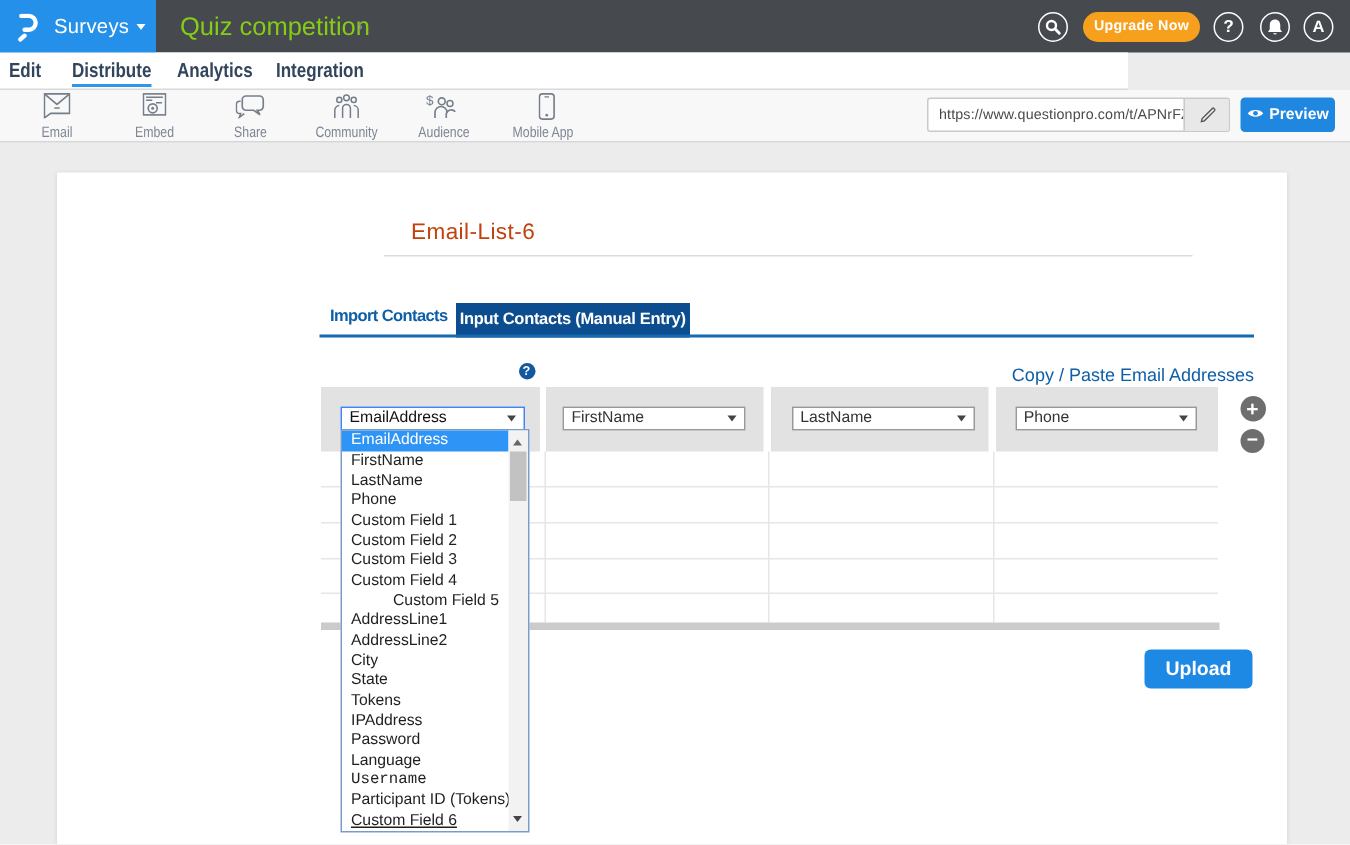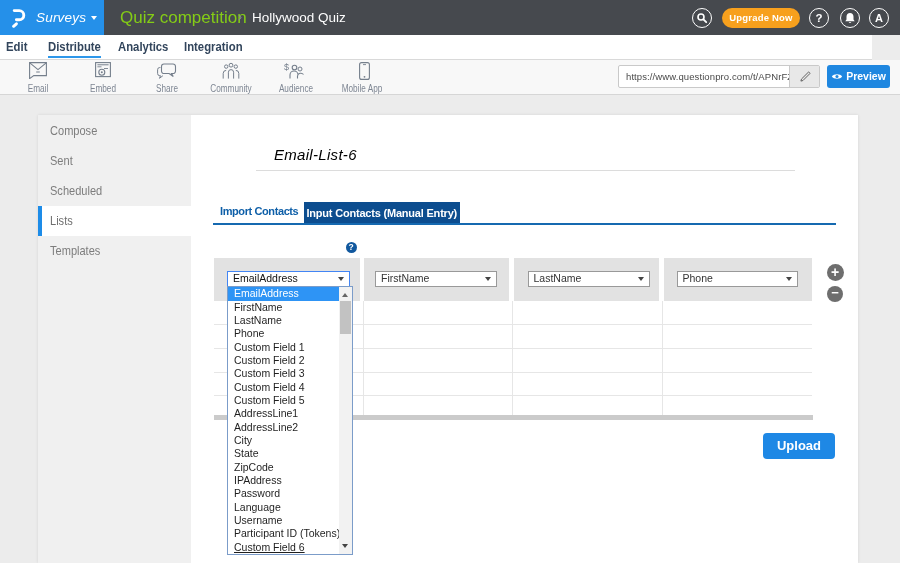--- a/index.html
+++ b/index.html
@@ -3,30 +3,30 @@
 <meta charset="utf-8">
 <style>
 * { margin:0; padding:0; box-sizing:border-box; }
 html,body { width:900px; height:563px; overflow:hidden; }
 body { font-family:"Liberation Sans", sans-serif; background:#ececec; position:relative; }
 .abs { position:absolute; }
 
 
 #topbar { left:0; top:0; width:900px; height:35px; background:#46494e; }
 #logo-box { left:0; top:0; width:104px; height:36px; background:#2590e9; }
-#surveys { left:36px; top:0; height:35px; line-height:35px; color:#fff; font-size:13.5px; letter-spacing:0.2px;font-style:italic; }
+#surveys { left:36px; top:0; height:35px; line-height:35px; color:#fff; font-size:13.5px; letter-spacing:0.2px; }
 #caret { left:90.5px; top:16px; width:0; height:0; border-left:3.5px solid transparent; border-right:3.5px solid transparent; border-top:4.5px solid #fff; }
 #bc1 { left:120px; top:0; height:35px; line-height:35px; color:#84cc16; font-size:17px; }
 #bcsep { left:238px; top:0; height:35px; line-height:35px; color:#8a8d91; font-size:12px; }
 #bc2 { left:252px; top:0; height:35px; line-height:35px; color:#fdfdfd; font-size:13.5px; }
 .circ { border:1.6px solid #fff; border-radius:50%; width:20px; height:20px; top:8px; text-align:center; color:#fff; }
 #upgrade { left:722px; top:8px; width:78px; height:20px; background:#f7a01d; border-radius:10px; color:#fff; font-size:9.5px; font-weight:bold; text-align:center; line-height:20px; letter-spacing:0.2px; }
 
 
-#menubar { left:0; top:35px; width:872px; height:25px; background:#fff; border-bottom:1px solid #d9d9d9; }
+#menubar { left:0; top:35px; width:752px; height:25px; background:#fff; border-bottom:1px solid #d9d9d9; }
 .mitem { top:0; height:24px; line-height:24px; font-size:13.5px; font-weight:600; color:#32455c; transform:scaleX(0.84); transform-origin:left center; }
 #dist-ul { left:48px; top:20.5px; width:53px; height:2px; background:#2e97ea; }
 #responses { right:15px; top:3px; height:24px; line-height:24px; font-size:13px; font-weight:600; letter-spacing:0.5px; color:#0d62ad; }
 
 
 #toolbar { left:0; top:60px; width:900px; height:35px; background:#f8f8f8; border-bottom:1px solid #d6d6d6; }
 .tlabel { top:22.5px; font-size:10px; color:#7e8693; text-align:center; width:80px; transform:scaleX(0.82); }
 #urlbox { left:618px; top:4.5px; width:202px; height:23px; background:#fff; border:1px solid #c9c9c9; border-radius:2px; }
 #urltext { left:7px; top:0; height:21px; line-height:21px; font-size:9.5px; letter-spacing:0.1px; color:#4a4a4a; white-space:nowrap; overflow:hidden; width:163px; }
 #pencilbox { right:0; top:0; width:30px; height:21px; background:#e8e8e8; border-left:1px solid #c9c9c9; }
@@ -34,21 +34,21 @@
 
 
 #card { left:38px; top:115px; width:820px; height:448px; background:#fff; box-shadow:0 0 3px rgba(0,0,0,0.10); }
 #sidebar { left:0; top:0; width:153px; height:448px; background:#f0f0f0; }
 .sitem { left:12px; width:130px; height:30px; line-height:30px; font-size:13px; color:#7d7d7d; transform:scaleX(0.85); transform-origin:left center; }
 #active-item { left:0; top:91px; width:153px; height:30px; background:#fff; border-left:4px solid #1d8ce8; }
 #active-item span { position:absolute; left:8px; top:0; height:30px; line-height:30px; font-size:13px; color:#6f6f6f; transform:scaleX(0.85); transform-origin:left center; }
 
 #content { left:153px; top:0; width:667px; height:448px; }
 
-#title { left:83px; top:31px; font-size:15px; color:#000000; letter-spacing:0.3px;font-style:italic; }
+#title { left:83px; top:31px; font-size:15px; color:#c2410c; letter-spacing:0.3px; }
 #title-line { left:65px; top:55px; width:539px; height:1px; background:#dcdcdc; }
 
 #tab-line { left:22px; top:108px; width:623px; height:2px; background:#1569b0; }
 #tab1 { left:29px; top:90px; font-size:11px; letter-spacing:-0.4px; font-weight:bold; color:#0e5fa8; }
 #tab2 { left:112.5px; top:87px; width:156.5px; height:23px; background:#0c4d8f; color:#fff; font-size:11px; letter-spacing:-0.2px; white-space:nowrap; font-weight:bold; text-align:center; line-height:23px; }
 
 #addemail { left:20px; top:125.5px; font-size:14px; color:#565656; }
 #help { left:154.5px; top:127px; width:11px; height:11px; border-radius:50%; background:#11589e; color:#fff; font-size:8.5px; font-weight:bold; text-align:center; line-height:11px; }
 #copypaste { left:380px; top:127.5px; width:265px; text-align:right; font-size:12px; color:#0e5fa8; }
 
@@ -82,21 +82,20 @@
   <div class="abs" id="logo-box">
     <svg class="abs" style="left:12px; top:9px;" width="14" height="19" viewBox="0 0 14 19">
       <path d="M2.2 1.6 H7.2 A4.6 4.6 0 0 1 7.2 10.8 H4.4" fill="none" stroke="#fff" stroke-width="2.9" stroke-linecap="round"></path>
       <path d="M1.6 17.3 L4.4 14.8" fill="none" stroke="#fff" stroke-width="2.9" stroke-linecap="round"></path>
     </svg>
     <div class="abs" id="surveys">Surveys</div>
     <div class="abs" id="caret"></div>
   </div>
   <div class="abs" id="bc1">Quiz competition</div>
   <div class="abs" id="bcsep">›</div>
-  <div class="abs" id="bc2">Hollywood Quiz</div>
   <div class="abs circ" style="left:692px;">
     <svg width="12" height="12" viewBox="0 0 12 12" style="margin-top:3px;">
         <circle cx="5" cy="5" r="3" fill="none" stroke="#fff" stroke-width="1.6"></circle>
         <line x1="7.4" y1="7.4" x2="10.2" y2="10.2" stroke="#fff" stroke-width="1.9" stroke-linecap="round"></line>
       </svg>
   </div>
   <div class="abs" id="upgrade">Upgrade Now</div>
   <div class="abs circ" style="left:809px; font-size:11.5px; font-weight:bold; line-height:19px;">?</div>
   <div class="abs circ" style="left:839.5px;">
     <svg width="12" height="13" viewBox="0 0 12 13" style="margin-top:2.5px;">
@@ -173,39 +172,31 @@
   </div>
   <div class="abs" id="previewbtn">
     <svg width="12" height="9" viewBox="0 0 14 10" style="vertical-align:-1.5px; margin-right:3px;">
         <path d="M1 5 C3 1.5 11 1.5 13 5 C11 8.5 3 8.5 1 5 Z" fill="#fff"></path>
         <circle cx="7" cy="5" r="1.8" fill="#1f87e0"></circle>
       </svg>Preview
   </div>
 </div>
 
 <div class="abs" id="card">
-  <div class="abs" id="sidebar">
-    <div class="abs sitem" style="top:1px;">Compose</div>
-    <div class="abs sitem" style="top:31px;">Sent</div>
-    <div class="abs sitem" style="top:61px;">Scheduled</div>
-    <div class="abs" id="active-item">
-        <span>Lists</span>
-      </div>
-    <div class="abs sitem" style="top:121px;">Templates</div>
-  </div>
 
   <div class="abs" id="content">
     <div class="abs" id="title">Email-List-6</div>
     <div class="abs" id="title-line"></div>
 
     <div class="abs" id="tab1">Import Contacts</div>
     <div class="abs" id="tab2">Input Contacts (Manual Entry)</div>
     <div class="abs" id="tab-line"></div>
 
     <div class="abs" id="help">?</div>
+    <div class="abs" id="copypaste">Copy / Paste Email Addresses</div>
 
     <div class="abs" id="thead">
       <div class="abs hcell" style="left:0; width:145.5px;"></div>
       <div class="abs hcell" style="left:150.3px; width:145.1px;"></div>
       <div class="abs hcell" style="left:300.2px; width:145.1px;"></div>
       <div class="abs hcell" style="left:450.1px; width:147.9px;"></div>
       <div class="abs sel" style="left:13px; width:123px; border:1px solid #4285f4; color:#111;">EmailAddress<span class="ar"></span></div>
       <div class="abs sel" style="left:161px; width:122px;">FirstName<span class="ar"></span></div>
       <div class="abs sel" style="left:313.5px; width:122px;">LastName<span class="ar"></span></div>
       <div class="abs sel" style="left:462.5px; width:121px;">Phone<span class="ar"></span></div>
@@ -229,30 +220,30 @@
       <div id="opt0">
           <span>EmailAddress</span>
         </div>
       <div class="opt" style="top:13.35px;">FirstName</div>
       <div class="opt" style="top:26.7px;">LastName</div>
       <div class="opt" style="top:40.05px;">Phone</div>
       <div class="opt" style="top:53.4px;">Custom Field 1</div>
       <div class="opt" style="top:66.75px;">Custom Field 2</div>
       <div class="opt" style="top:80.1px;">Custom Field 3</div>
       <div class="opt" style="top:93.45px;">Custom Field 4</div>
-      <div class="opt" style="top:106.8px;">Custom Field 5</div>
+      <div class="opt" style="top:106.8px;margin-left:28px;">Custom Field 5</div>
       <div class="opt" style="top:120.15px;">AddressLine1</div>
       <div class="opt" style="top:133.5px;">AddressLine2</div>
       <div class="opt" style="top:146.85px;">City</div>
       <div class="opt" style="top:160.2px;">State</div>
-      <div class="opt" style="top:173.55px;">ZipCode</div>
+      <div class="opt" style="top:173.55px;">Tokens</div>
       <div class="opt" style="top:186.9px;">IPAddress</div>
       <div class="opt" style="top:200.25px;">Password</div>
       <div class="opt" style="top:213.6px;">Language</div>
-      <div class="opt" style="top:226.95px;">Username</div>
+      <div class="opt" style="top:226.95px;font-family:Liberation Mono, monospace;">Username</div>
       <div class="opt" style="top:240.3px;">Participant ID (Tokens)</div>
       <div class="opt" style="top:253.65px;text-decoration:underline;">Custom Field 6</div>
       <div id="sbar">
         <div id="sup"></div>
         <div id="sthumb"></div>
         <div id="sdn"></div>
       </div>
     </div>
 
     <div class="abs" id="uploadbtn">Upload</div>

